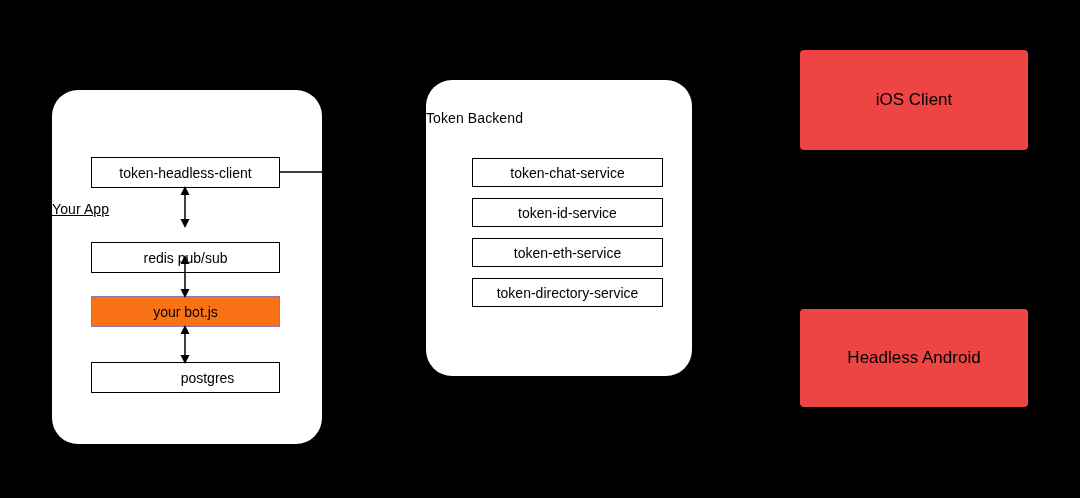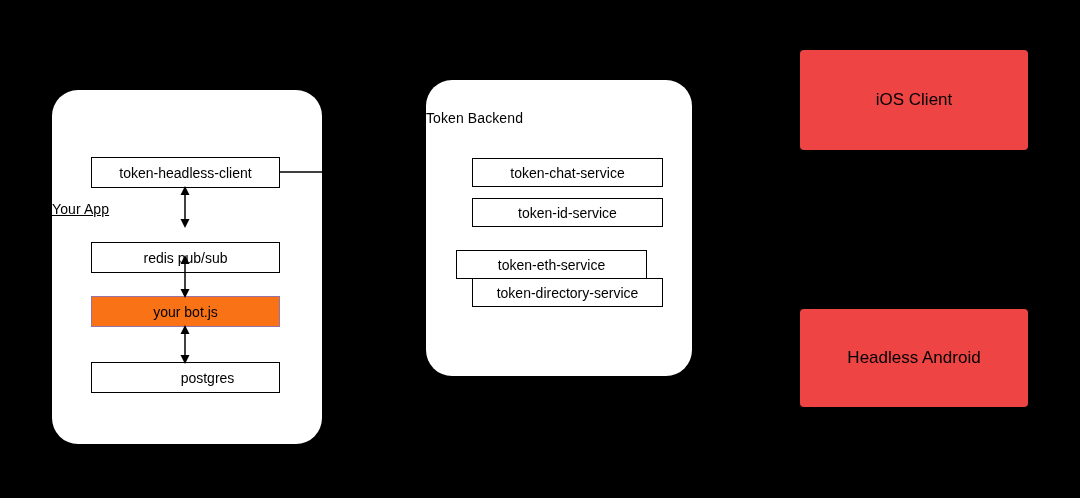--- a/index.html
+++ b/index.html
@@ -139,21 +139,21 @@
   </div>
 
   <div class="node" style="left:472px; top:198px; width:191px; height:29px;">
     <span>token-id-service</span>
   </div>
 
   <div class="node" style="left:472px; top:158px; width:191px; height:29px;">
     <span>token-chat-service</span>
   </div>
 
-  <div class="node" style="left:456px; top:238px; width:191px; height:29px;margin-top:12px;">
+  <div class="node" style="left:472px; top:238px; width:191px; height:29px;">
     <span>token-eth-service</span>
   </div>
 
   <div class="node" style="left:472px; top:278px; width:191px; height:29px;text-align:right;">
     <span>token-directory-service</span>
   </div>
 
   <div class="client-card" style="left:800px; top:50px; width:228px; height:100px;">
     <span class="client-label">iOS Client</span>
   </div>

